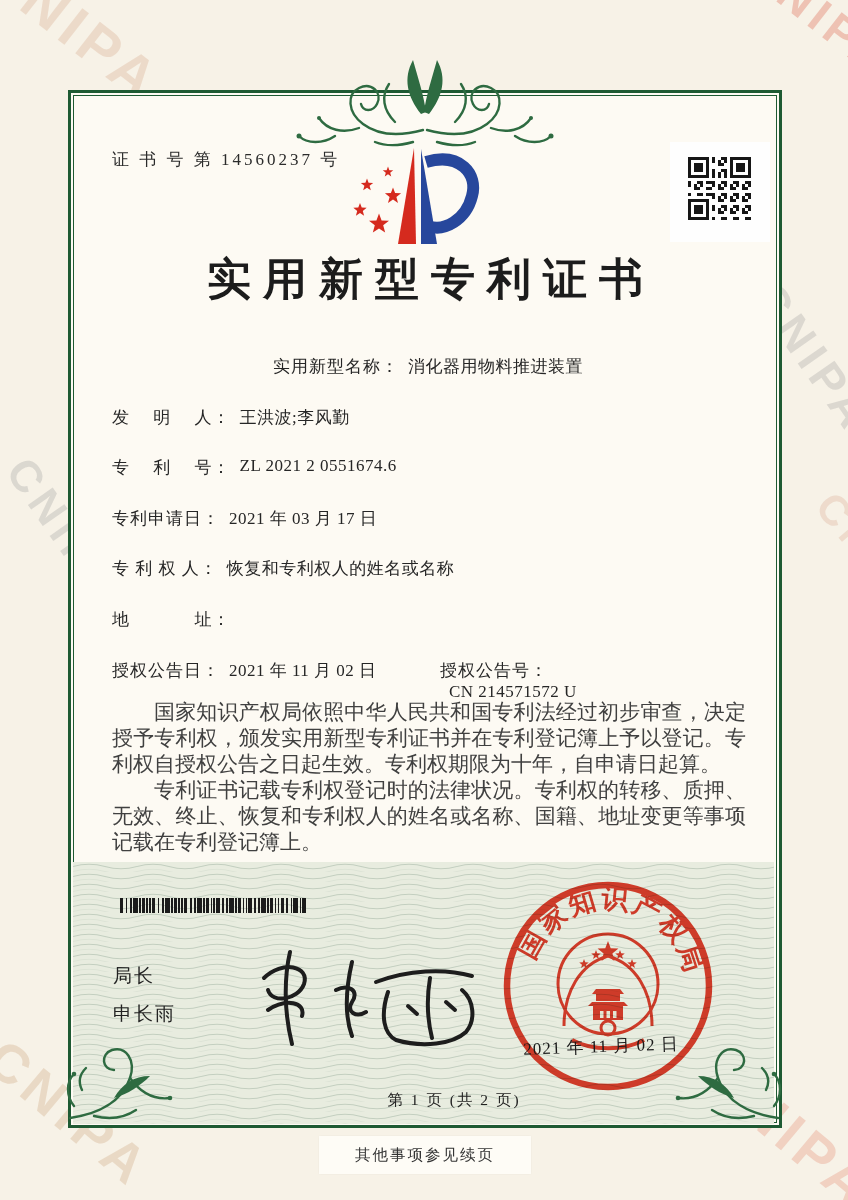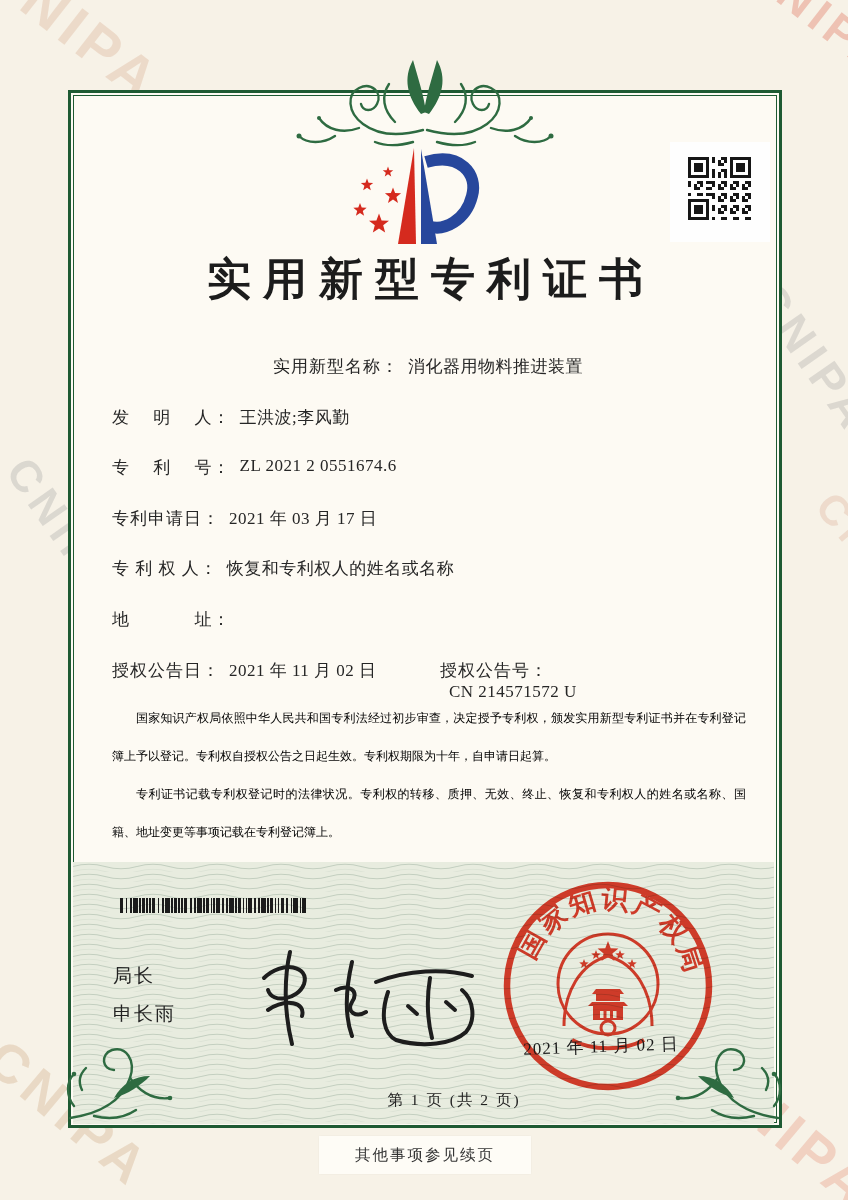--- a/index.html
+++ b/index.html
@@ -32,22 +32,22 @@
   .qr span{width:3px;height:3px;background:transparent;}
   .qr span.b{background:#161616;}
   
   .row{position:absolute;left:112px;width:632px;font-size:17px;color:#262626;display:flex;}
   .row .lab{display:inline-block;letter-spacing:1px;white-space:pre;}
   .row .val{margin-left:9px;letter-spacing:.5px;white-space:pre;}
   .row .grantno{position:absolute;left:328px;display:flex;flex-direction:column;}
   .r-name{top:355px;justify-content:center;} .r-inv{top:406px;} .r-pat{top:456px;} .r-file{top:507px;}
   .r-own{top:557px;} .r-addr{top:608px;} .r-grant{top:659px;}
   
-  .bodytext{position:absolute;left:112px;top:699px;width:634px;font-size:12px;line-height:38px;
-            color:#000000;text-align:justify;}
+  .bodytext{position:absolute;left:112px;top:699px;width:634px;font-size:21px;line-height:26px;
+            color:#404040;text-align:justify;}
   .bodytext p{margin:0;text-indent:2em;}
   
   .barcode{position:absolute;left:120px;top:898px;height:15px;display:flex;align-items:stretch;}
   .barcode i{display:block;background:#1b1b1b;}
   
   .signtitle{position:absolute;left:113px;top:963px;font-size:19px;font-family:"Liberation Sans","DejaVu Sans",sans-serif;color:#222;letter-spacing:2px;}
   .signname{position:absolute;left:113px;top:1001px;font-size:19px;font-family:"Liberation Sans","DejaVu Sans",sans-serif;color:#222;letter-spacing:2px;}
   .sigsvg{position:absolute;left:248px;top:948px;width:230px;height:100px;overflow:visible;}
   
   .sealsvg{position:absolute;left:500px;top:878px;width:216px;height:216px;overflow:visible;mix-blend-mode:multiply;opacity:.95;}
@@ -116,20 +116,21 @@
       <path class="greenfill" d="M50,86 C58,72 70,64 86,64 C76,74 64,82 50,86 Z"></path>
       <circle class="greenfill" cx="10" cy="62" r="2.3"></circle>
       <circle class="greenfill" cx="106" cy="86" r="2.3"></circle>
       <path class="green" d="M18,78 C14,70 16,62 22,56"></path>
     </g>
   </svg>
   <svg class="flourish-br" viewBox="0 0 112 112">
     <use href="#cf" transform="matrix(-1,0,0,1,112,0)"></use>
   </svg>
 
+  <div class="certno">证 书 号 第 14560237 号</div>
 
   <svg class="logo" viewBox="0 0 130 105">
     <path d="M62,4 L46,100 L64,100 Z" fill="#d52a1e"></path>
     <path d="M69,5 L69,100 L85,100 Z" fill="#27479c"></path>
     <path d="M74,18 C108,8 126,30 120,52 C114,76 92,88 76,82" fill="none" stroke="#27479c" stroke-width="12"></path>
     <path fill="#d52a1e" d="M36.00,22.50L37.36,26.13L41.23,26.30L38.20,28.71L39.23,32.45L36.00,30.31L32.77,32.45L33.80,28.71L30.77,26.30L34.64,26.13Z"></path>
     <path fill="#d52a1e" d="M15.00,34.50L16.60,38.79L21.18,38.99L17.60,41.84L18.82,46.26L15.00,43.73L11.18,46.26L12.40,41.84L8.82,38.99L13.40,38.79Z"></path>
     <path fill="#d52a1e" d="M41.00,43.50L43.10,49.11L49.08,49.37L44.40,53.10L46.00,58.88L41.00,55.57L36.00,58.88L37.60,53.10L32.92,49.37L38.90,49.11Z"></path>
     <path fill="#d52a1e" d="M8.00,59.00L9.73,63.62L14.66,63.84L10.80,66.91L12.11,71.66L8.00,68.94L3.89,71.66L5.20,66.91L1.34,63.84L6.27,63.62Z"></path>
     <path fill="#d52a1e" d="M27.00,69.50L29.59,76.43L36.99,76.76L31.19,81.36L33.17,88.49L27.00,84.41L20.83,88.49L22.81,81.36L17.01,76.76L24.41,76.43Z"></path>

